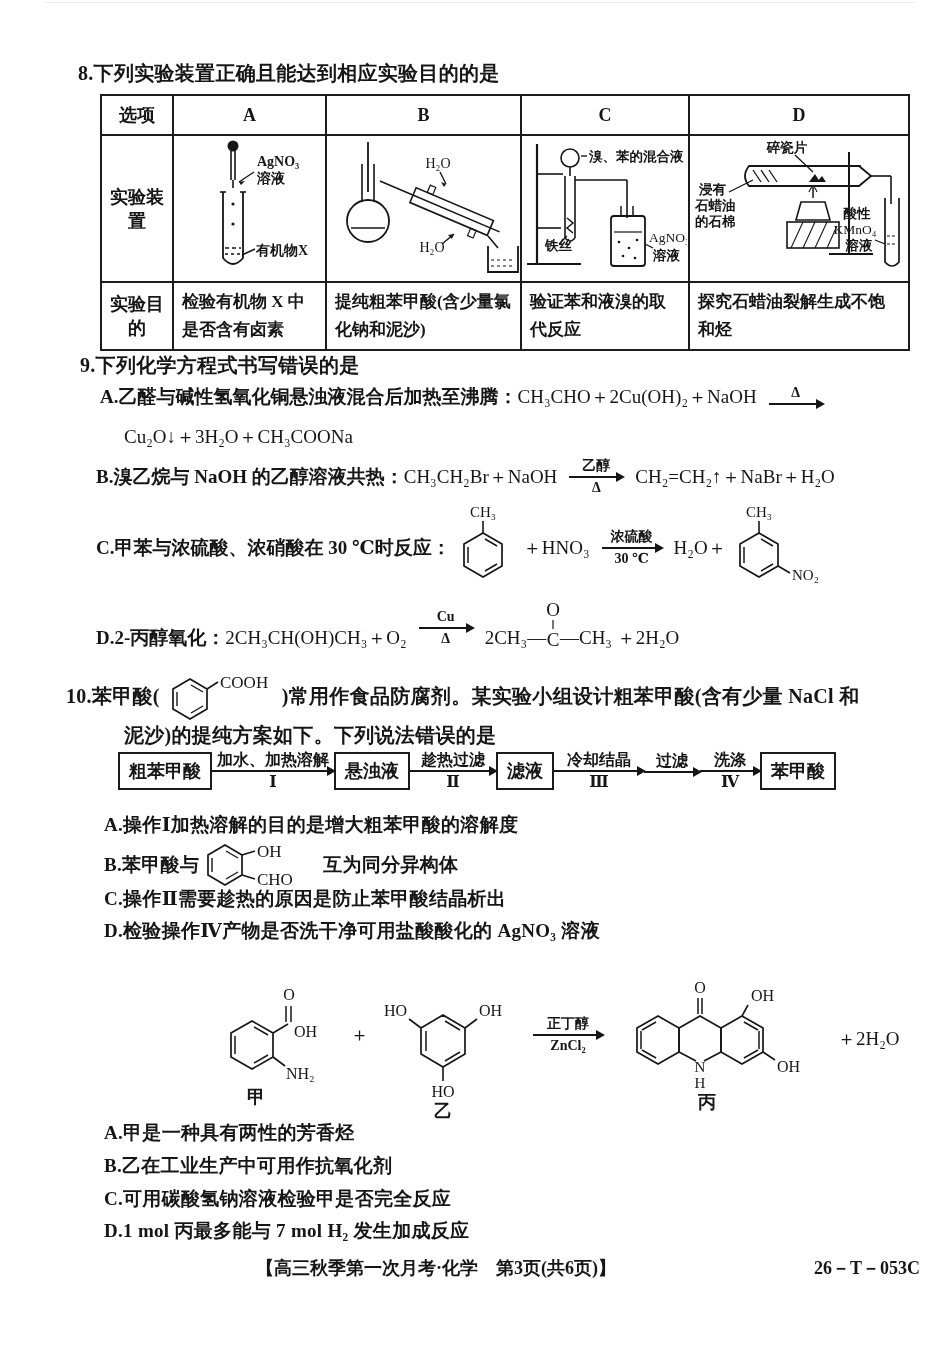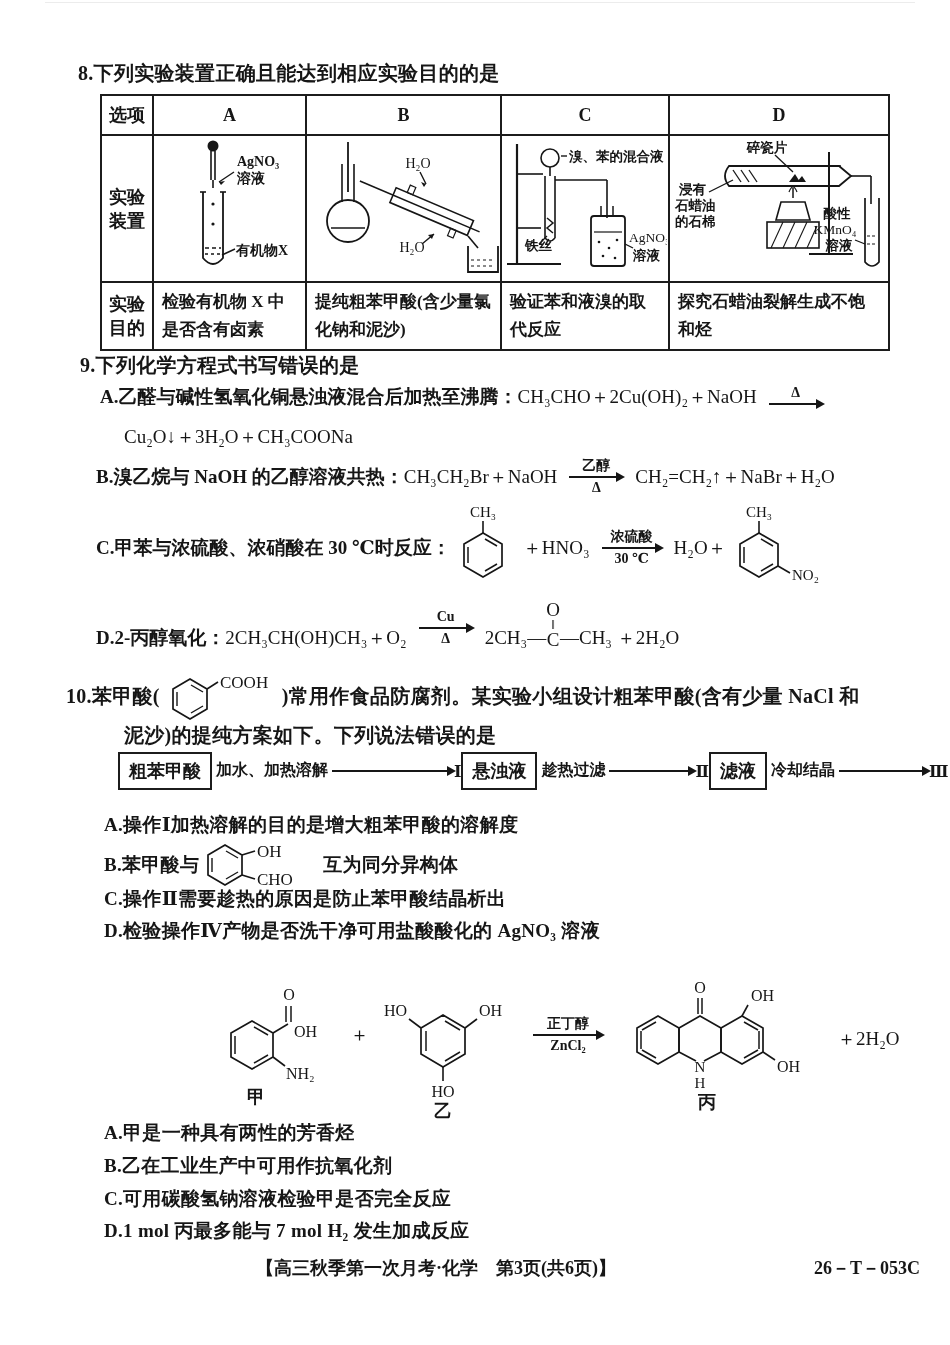--- a/index.html
+++ b/index.html
@@ -40,21 +40,21 @@
   }
   .rxn.w70 .shaft{width:70px;} .rxn.w60 .shaft{width:60px;}
 
   
   .ketone { display:inline-flex; flex-direction:column; align-items:center; line-height:1; font-weight:400; font-size:19px; }
   .ketone .kdb { font-size:13px; margin:-1px 0; }
 
   
   .flow { display:flex; align-items:center;padding-left:18px; }
   .fbox { border:2px solid #1c1c1c; padding:5px 9px; font-size:18px; font-weight:700; white-space:nowrap; }
-  .farr { display:inline-flex; flex-direction:row; align-items:center; line-height:1; }
+  .farr { display:inline-flex; flex-direction:column; align-items:center; line-height:1; }
   .farr .ft { font-size:16px; font-weight:700; padding:0 4px 2px; white-space:nowrap; }
   .farr .fb { font-size:16px; font-weight:700; padding-top:2px; min-height:16px; }
   .farr .shaft { position:relative; height:2px; background:#161616; }
   .farr .shaft::after {
     content:''; position:absolute; right:-2px; top:-4.5px;
     border-left:9px solid #161616; border-top:5px solid transparent; border-bottom:5px solid transparent;
   }
   .fa1 .shaft{width:122px;} .fa2 .shaft{width:86px;} .fa3 .shaft{width:90px;}
   .fa4 .shaft{width:56px;}  .fa5 .shaft{width:60px;}
 
@@ -66,21 +66,21 @@
 
 <div id="page">
   <div class="topline"></div>
 
   <div class="abs stem" style="left:78px; top:60px;">8.下列实验装置正确且能达到相应实验目的的是</div>
 
   <div class="abs" style="left:100px; top:94px;">
     <table class="q8tab">
       <tbody>
           <tr>
-        <th style="width:52px; height:40px;font-family:Liberation Serif, serif;">选项</th>
+        <th style="width:72px; height:40px;font-family:Liberation Serif, serif;">选项</th>
         <th style="width:153px;">A</th>
         <th style="width:195px;">B</th>
         <th style="width:168px;">C</th>
         <th style="width:220px;">D</th>
       </tr>
       <tr>
         <th style="height:142px;">实验装置</th>
         <td class="app">
           <svg width="149" height="140" viewBox="0 0 149 140">
             <circle cx="58" cy="10" r="5.5" fill="#161616"></circle>

